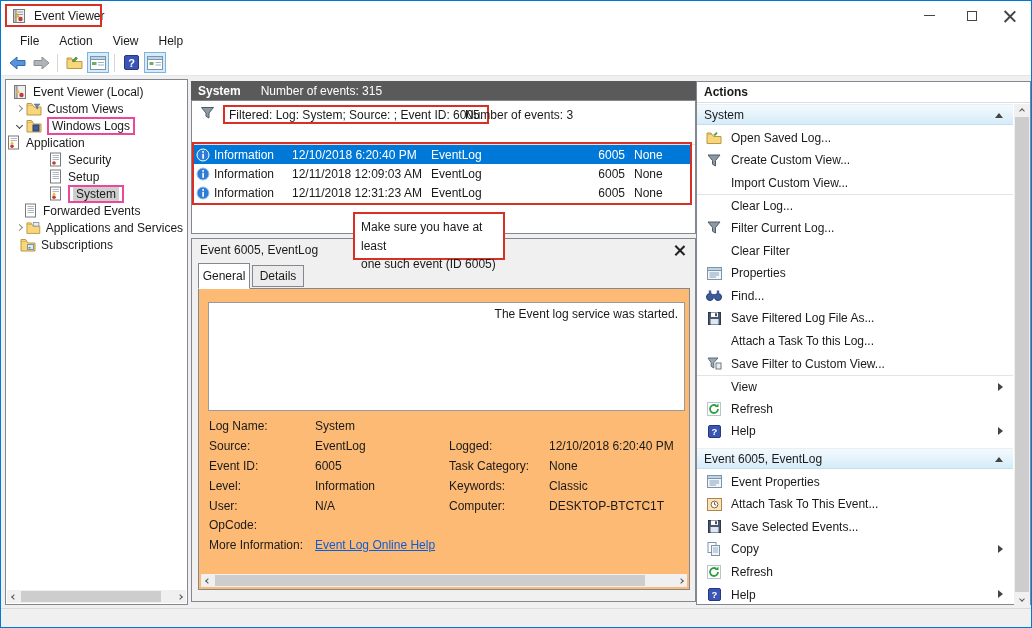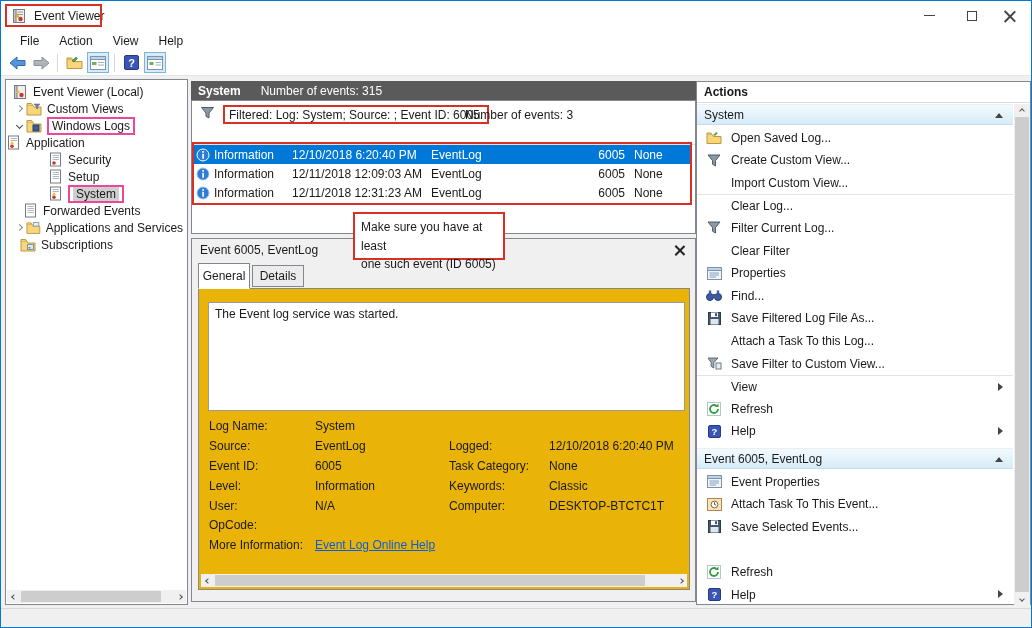--- a/index.html
+++ b/index.html
@@ -69,21 +69,21 @@
 
   
   #preview { left:190px; top:237px; width:505px; height:364px; background:#f0f0f0; border:1px solid #828790; }
   #preview-header { position:absolute; left:0; top:0; width:100%; height:22px; display:flex; align-items:center; padding:0 8px; }
   #preview-close { position:absolute; right:8px; top:4px; width:14px; height:14px; }
   #preview-close:before,#preview-close:after { content:""; position:absolute; left:6px; top:1px; width:1.5px; height:13px; background:#222; }
   #preview-close:before{transform:rotate(45deg);} #preview-close:after{transform:rotate(-45deg);}
   .tab { position:absolute; top:24px; height:24px; display:flex; align-items:center; justify-content:center; border:1px solid #828790; }
   #tab-general { left:6px; width:52px; background:#fff; border-bottom:1px solid #fff; z-index:2; height:26px; }
   #tab-details { left:60px; width:52px; background:#ececec; top:26px; height:22px; }
-  #tab-content { position:absolute; left:6px; top:49px; width:492px; height:302px; background:#eab308; border:1px solid #828790; }
+  #tab-content { position:absolute; left:6px; top:49px; width:492px; height:302px; background:#fdba74; border:1px solid #828790;text-align:right; }
   #msgbox { position:absolute; left:9px; top:13px; width:477px; height:109px; background:#fff; border:1px solid #9a9a9a; padding:4px 6px; }
   .fld { position:absolute; white-space:nowrap; }
   a.link { color:#0b5dd7; text-decoration:underline; }
   #pv-hscroll { position:absolute; left:2px; right:2px; bottom:2px; height:13px; background:#f0f0f0; display:flex; align-items:center; }
 
   
   #actions { left:695px; top:80px; width:335px; height:524px; background:#fff; border:1px solid #828790; }
   #actions-title { position:absolute; left:0; top:0; width:100%; height:21px; display:flex; align-items:center; padding-left:7px; font-weight:bold; border-bottom:1px solid #dcdcdc; }
   .sect-hdr { position:absolute; left:0; width:316px; height:21px; background:linear-gradient(#f4fafe,#d6ecf9); border-top:1px solid #e8eff5; border-bottom:1px solid #c6dff0; display:flex; align-items:center; padding-left:7px; }
   .sect-collapse { position:absolute; right:10px; top:8px; width:0; height:0; border-left:4px solid transparent; border-right:4px solid transparent; border-bottom:5px solid #444; }
@@ -628,20 +628,33 @@
       <span class="act-icon">
           <svg width="13" height="13" viewBox="0 0 13 13">
             <rect x="0.5" y="0.5" width="12" height="12" fill="#46566e" stroke="#2c3a50"></rect>
             <rect x="3" y="0.5" width="7" height="4.5" fill="#fff"></rect>
             <rect x="7" y="1.2" width="2" height="3" fill="#46566e"></rect>
             <rect x="2.5" y="7" width="8" height="5.5" fill="#dfe6ee"></rect>
           </svg>
         </span>
       <span class="act-label">Save Selected Events...</span>
     </div>
+    <div class="act-item" style="top:455.8px">
+      <span class="act-icon">
+          <svg width="14" height="14" viewBox="0 0 14 14">
+            <rect x="1" y="0.5" width="8" height="10" fill="#fff" stroke="#7e94a8"></rect>
+            <rect x="4.5" y="3.5" width="8" height="10" fill="#eef4fa" stroke="#7e94a8"></rect>
+            <line x1="6" y1="6" x2="11" y2="6" stroke="#9ab0c4"></line>
+            <line x1="6" y1="8" x2="11" y2="8" stroke="#9ab0c4"></line>
+            <line x1="6" y1="10" x2="11" y2="10" stroke="#9ab0c4"></line>
+          </svg>
+        </span>
+      <span class="act-label">Copy</span>
+      <span class="submenu-arrow"></span>
+    </div>
     <div class="act-item" style="top:478.4px">
       <span class="act-icon">
           <svg width="14" height="14" viewBox="0 0 14 14">
             <rect x="0.5" y="0.5" width="13" height="13" fill="#fff" stroke="#b8c4ce"></rect>
             <path d="M11 7a4 4 0 1 1-1.6-3.2" fill="none" stroke="#2f9e3f" stroke-width="1.8"></path>
             <path d="M11.5 1.5v3.6h-3.6z" fill="#2f9e3f"></path>
           </svg>
         </span>
       <span class="act-label">Refresh</span>
     </div>

